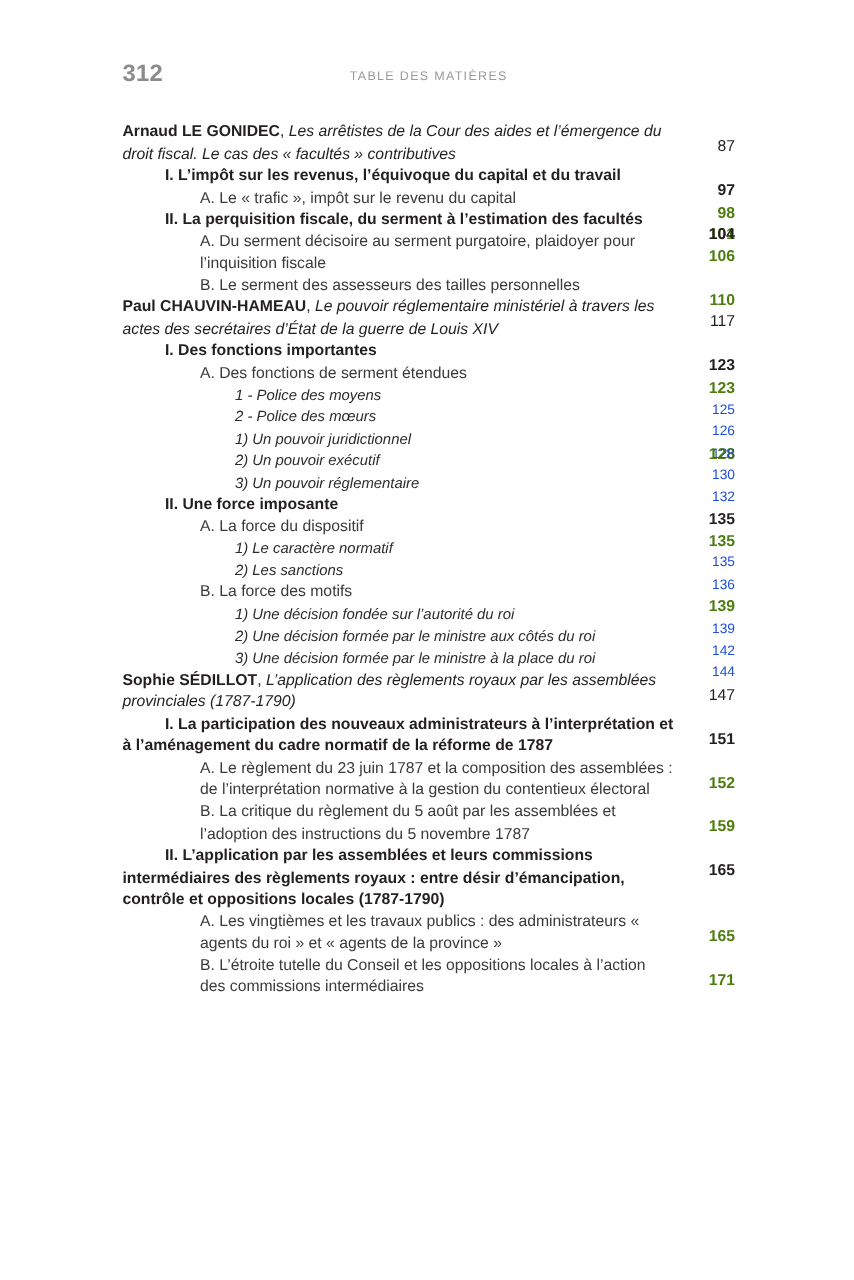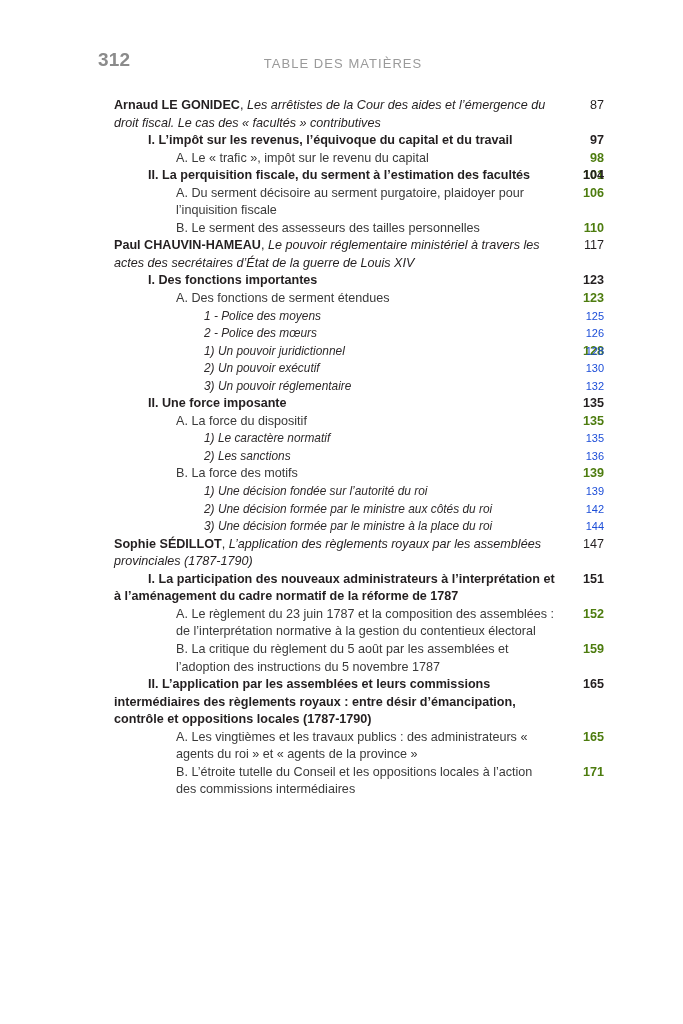--- a/index.html
+++ b/index.html
@@ -39,48 +39,47 @@
     font-weight: bold;
     color: #8b8b8b;
     letter-spacing: 0.2px;
   }
   .runhead-title {
     position: absolute;
     left: 0;
     top: 3px;
     width: 490px;
     text-align: center;
-    font-size: 13px;
+    font-size: 10px;
     color: #9a9a9a;
     letter-spacing: 1.05px;
   }
 
   
   .toc {
     position: absolute;
     left: 98px;
     top: 97px;
     width: 490px;
-    margin-left: 16px;
   }
 
   .entry { display: block; }
 
   .row {
     position: relative;
     display: block;
     font-size: 12.6px;
     line-height: 17.55px;
     padding-right: 48px;
     color: #231f20;
   }
   .row .pg {
     position: absolute;
     right: 0;
-    top: 0;
+    top: 12px;
     width: 42px;
     text-align: right;
     font-size: 12.6px;
     line-height: 17.55px;
     letter-spacing: 0px;
   }
 
   
   .row.author {
     padding-left: 0;

